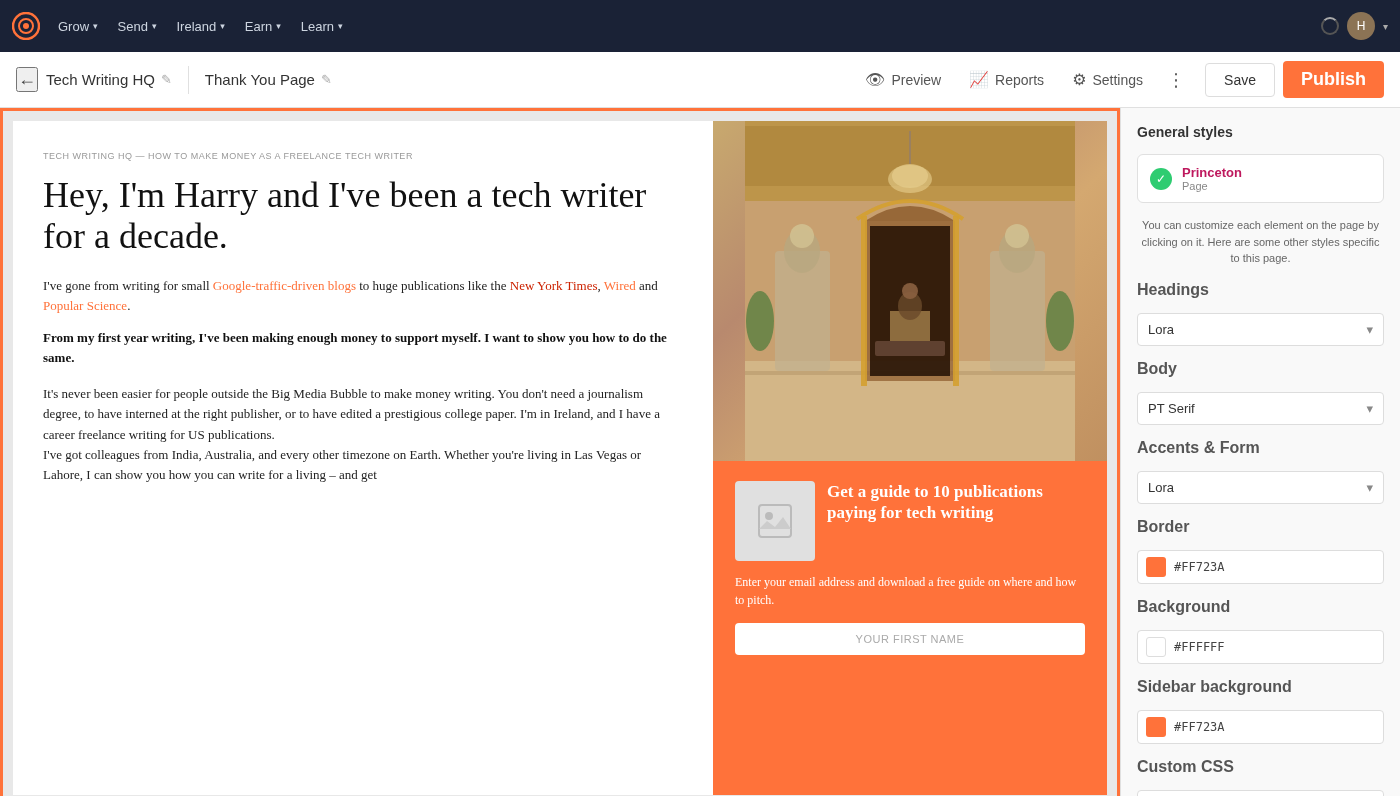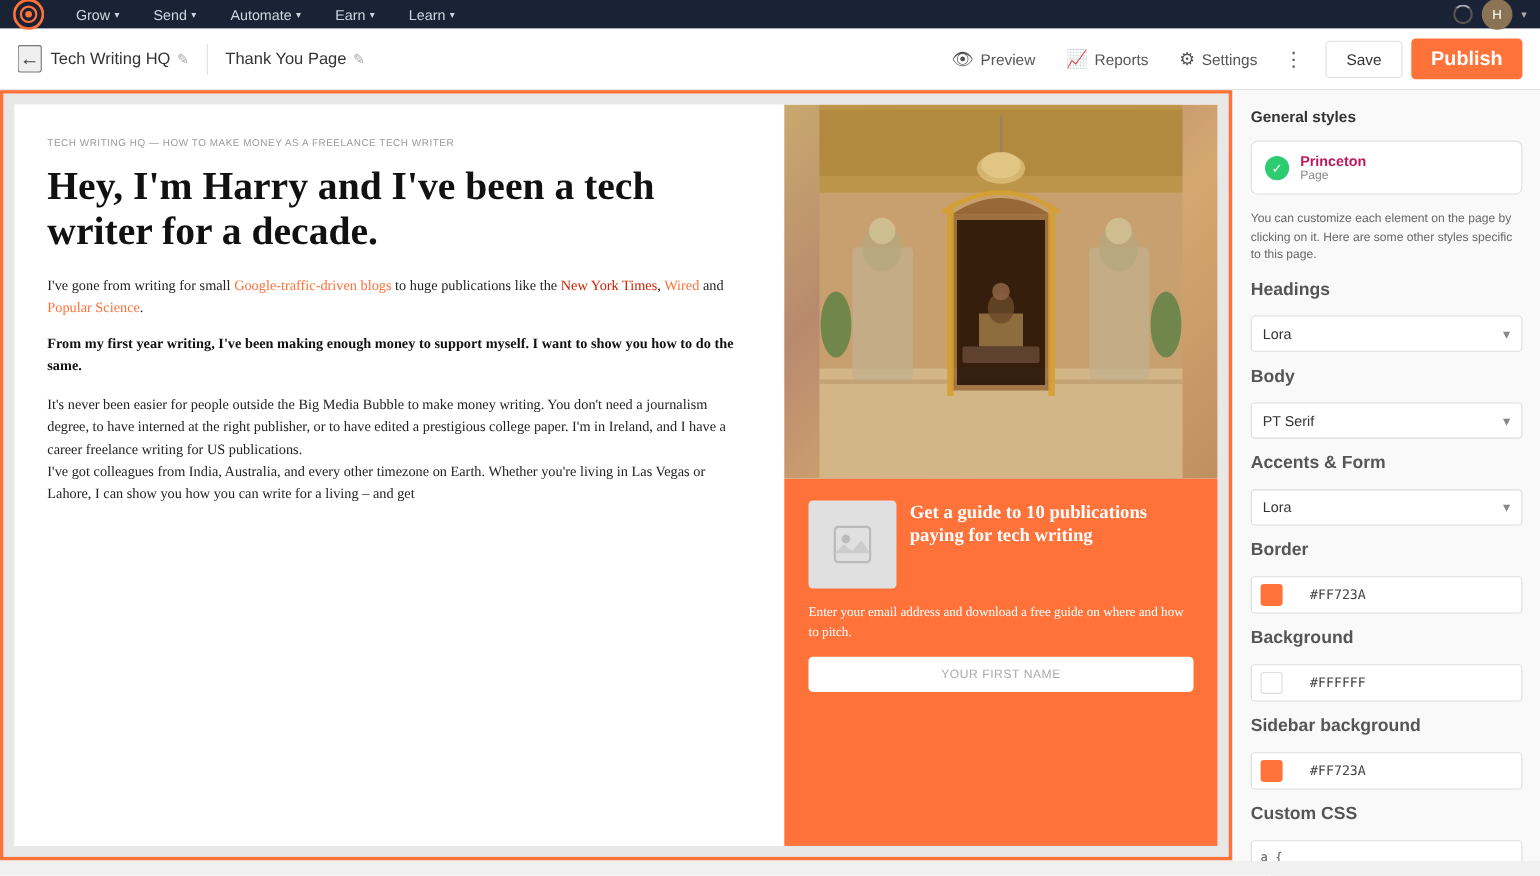--- a/index.html
+++ b/index.html
@@ -1,25 +1,25 @@
 <!DOCTYPE html>
 <html><head>
   <meta charset="utf-8">
   <style>
     * { box-sizing: border-box; margin: 0; padding: 0; }
     body { font-family: 'Arial', sans-serif; background: #f0f0f0; overflow: hidden; width: 1400px; height: 796px; }
 
     
     .top-nav {
       background: #1a2236;
-      height: 26px;
+      height: 52px;
       display: flex;
       align-items: center;
       padding: 0 12px;
-      gap: 11px;
+      gap: 0;
     }
     .nav-item {
       color: #cdd5e0;
       font-size: 13px;
       padding: 4px 10px;
       cursor: pointer;
       display: flex;
       align-items: center;
       gap: 4px;
       border-radius: 4px;
@@ -180,21 +180,21 @@
     .breadcrumb-text {
       font-size: 9px;
       color: #999;
       letter-spacing: 0.5px;
       text-transform: uppercase;
       margin-bottom: 14px;
       font-family: Arial, sans-serif;
     }
     .hero-heading {
       font-size: 36px;
-      font-weight: 700;
+      font-weight: 400;
       color: #111;
       line-height: 1.15;
       margin-bottom: 18px;
       font-family: Georgia, serif;
     }
     .body-text {
       font-size: 13px;
       line-height: 1.55;
       color: #222;
       font-family: Georgia, serif;
@@ -309,20 +309,21 @@
     }
     .princeton-sub {
       font-size: 11px;
       color: #888;
     }
     .panel-desc {
       font-size: 11px;
       color: #666;
       line-height: 1.5;
       margin-bottom: 14px;
+      text-align: center;
     }
     .panel-label {
       font-size: 16px;
       font-weight: 700;
       color: #555;
       margin-bottom: 6px;
     }
     .panel-select {
       width: 100%;
       border: 1px solid #ddd;
@@ -342,21 +343,21 @@
       color: #888;
     }
     .color-row {
       display: flex;
       align-items: center;
       border: 1px solid #ddd;
       border-radius: 4px;
       padding: 6px 8px;
       background: white;
       margin-bottom: 14px;
-      gap: 25px;
+      gap: 8px;
     }
     .color-swatch {
       width: 20px;
       height: 20px;
       border-radius: 3px;
       flex-shrink: 0;
     }
     .color-hex {
       font-size: 12px;
       color: #444;
@@ -391,21 +392,21 @@
 
   <div class="nav-item">
     <span>Grow</span>
     <span style="font-size:9px;">▾</span>
   </div>
   <div class="nav-item">
     <span>Send</span>
     <span style="font-size:9px;">▾</span>
   </div>
   <div class="nav-item">
-    <span>Automate</span>
+    <span>Ireland</span>
     <span style="font-size:9px;">▾</span>
   </div>
   <div class="nav-item">
     <span>Earn</span>
     <span style="font-size:9px;">▾</span>
   </div>
   <div class="nav-item">
     <span>Learn</span>
     <span style="font-size:9px;">▾</span>
   </div>

